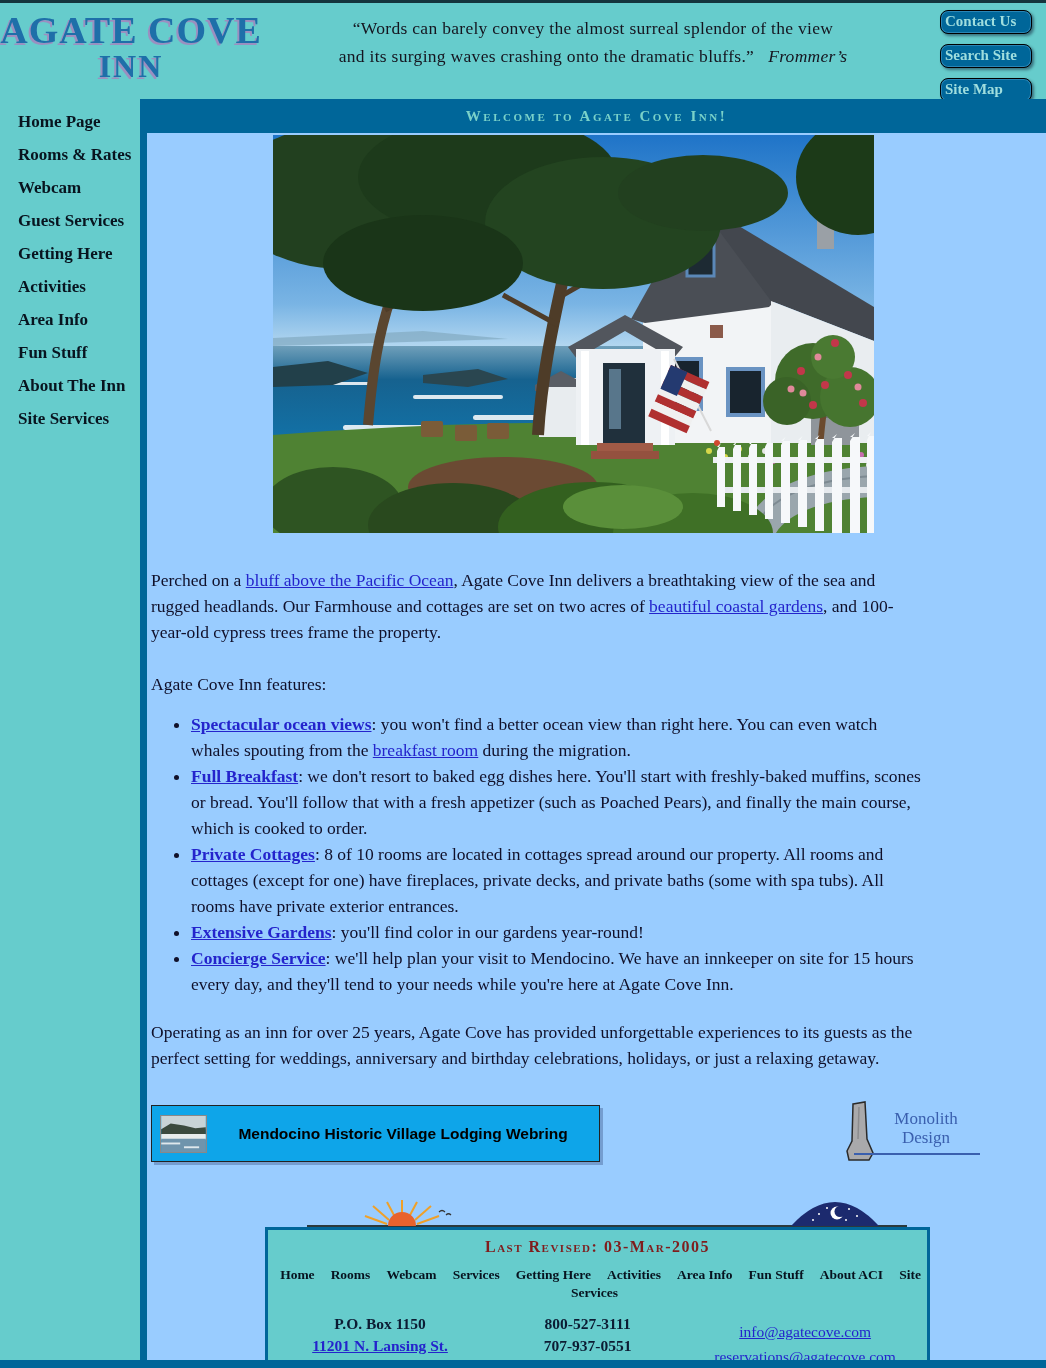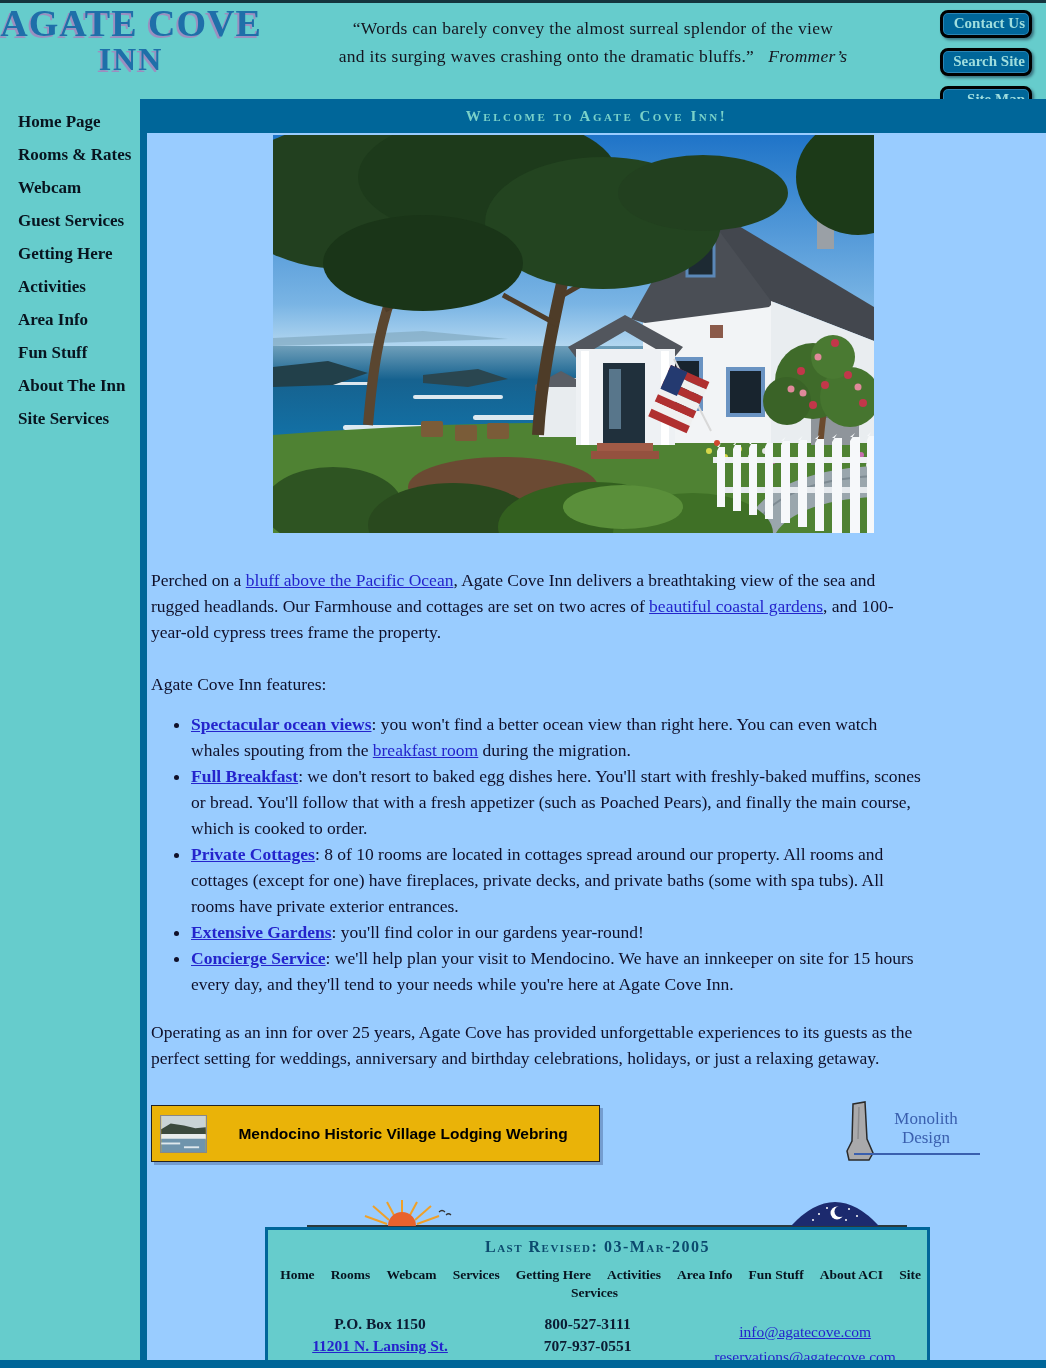--- a/index.html
+++ b/index.html
@@ -7,39 +7,39 @@
   body {
     width:1046px; height:1368px; position:relative;
     background:#99ccff;
     font-family:"Liberation Serif", serif;
     overflow:hidden;
   }
   .top-edge { height:3px; background:#14353d; }
 
   
   .header { height:96px; background:#66cccc; display:flex; position:relative; }
-  .logo { width:262px; text-align:center; padding-top:1px; cursor:pointer; }
+  .logo { width:262px; text-align:center; padding-top:8px; cursor:pointer; }
   .logo-line1 {
     font-size:38px; font-weight:bold; color:#1e6fa9; line-height:38px;
     letter-spacing:1px; text-shadow:-2px 2px 0 #9b8fc0;
   }
   .logo-line2 {
     font-size:32px; font-weight:bold; color:#1e6fa9; line-height:30px;
     letter-spacing:2px; text-shadow:-2px 2px 0 #9b8fc0; margin-top:2px;
   }
   .quote { flex:1; text-align:center; padding-top:11px; color:#15151f;
     font-size:17.5px; line-height:28px; letter-spacing:0.3px; }
   .quote .attrib { font-style:italic; margin-left:14px; }
   .header-buttons { width:122px; padding:7px 14px 0 0; display:flex;
     flex-direction:column; align-items:flex-end; gap:10px; }
   .hbtn {
     background:#006699; color:#9fdede; font-weight:bold; font-size:15px;
     font-family:"Liberation Serif", serif;
-    padding:2px 4px 3px; border:3px solid #000000; border-radius:8px;
-    width:92px; text-align:right; cursor:pointer;
+    padding:2px 4px 3px; border:1px solid #000000; border-radius:8px;
+    width:92px; text-align:left; cursor:pointer;
     box-shadow:2px 2px 3px rgba(0,0,30,0.45), inset 0 0 0 1px #2a85b5;
   }
 
   
   .body-row { display:flex; height:1261px; }
   .sidebar { width:147px; background:#66cccc; border-right:7px solid #006699;
     padding-top:6px; flex-shrink:0; }
   .side-item { display:block; font-weight:bold; font-size:17px; color:#08141f;
     line-height:33px; padding-left:18px; text-decoration:none; cursor:pointer; }
   .content { flex:1; background:#99ccff; position:relative; }
@@ -56,21 +56,21 @@
   .body-par { margin:34px 0 0 0; font-size:17.5px; line-height:26px; }
   .features-label { margin:26px 0 0 0; font-size:17.5px; }
   ul.features { margin:14px 0 0 0; padding-left:40px; }
   ul.features li { font-size:17.5px; line-height:26px; }
   .closing { margin-top:22px; }
   a.inline-link { color:#2424cc; text-decoration:underline; cursor:pointer; }
 
   
   .webring-row { position:relative; margin-top:30px; height:72px; }
   .webring-box { position:absolute; left:4px; top:4px; width:449px; height:57px;
-    background:#eab308; border:1px solid #222;
+    background:#0ea5e9; border:1px solid #222;
     box-shadow:3px 3px 0 rgba(50,70,120,0.35);
     display:flex; align-items:center; }
   .webring-thumb { width:47px; height:38px; margin-left:8px; flex-shrink:0;
     border:1px solid #888; }
   .webring-text { flex:1; text-align:center;
     font-family:"Liberation Sans", sans-serif; color:#000; }
   .webring-title { font-size:15.5px; font-weight:bold; }
   .webring-links { font-size:13.5px; margin-top:3px; }
   .webring-links a { color:#2424cc; text-decoration:underline; cursor:pointer; }
   .wr-bold { font-weight:bold; }
@@ -86,21 +86,21 @@
   
   .sunmoon { position:relative; margin:28px 0 0 160px; width:600px; height:26px; }
   .sm-line { position:absolute; left:0; right:0; bottom:0; height:2px;
     background:#2c393c; }
   .sm-sun { position:absolute; left:40px; bottom:1px; }
   .sm-moon { position:absolute; right:26px; bottom:1px; }
 
   .footer-box { margin-left:118px; width:665px; background:#66cccc;
     border:3px solid #006699; padding:8px 0 12px; }
   .footer-heading { text-align:center; font-variant:small-caps; font-weight:bold;
-    color:#0c4a6e; font-size:16px; letter-spacing:1.5px; }
+    color:#7f1d1d; font-size:16px; letter-spacing:1.5px; }
   .footer-nav { text-align:center; margin-top:9px; }
   .footer-nav a { font-size:13.5px; font-weight:bold; color:#07131f;
     margin:8px 6px; text-decoration:none; cursor:pointer; }
   .footer-contacts { display:flex; margin-top:12px; }
   .fc-col { text-align:center; font-weight:bold; font-size:15.5px;
     color:#0c1c33; line-height:22px; }
   .fc-address { width:34%; }
   .fc-phones  { width:29%; }
   .fc-emails  { width:37%; padding-top:6px; line-height:25px; font-weight:normal; }
   .fc-col a { color:#2424cc; text-decoration:underline; cursor:pointer; }

